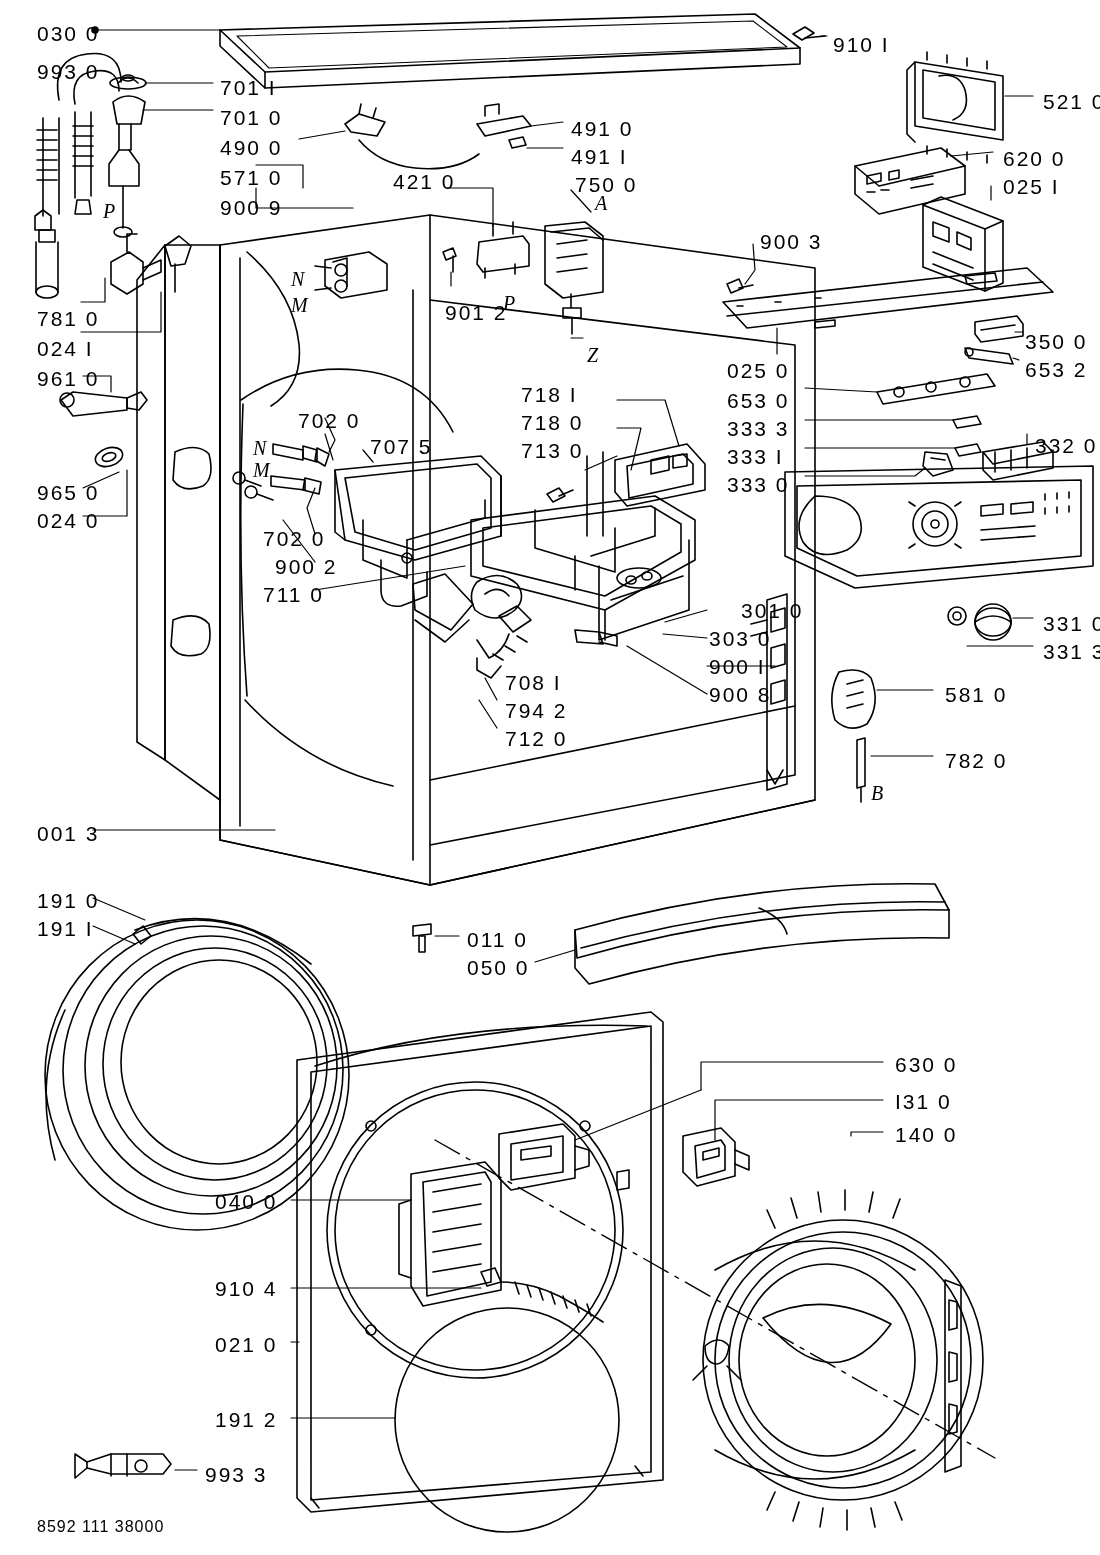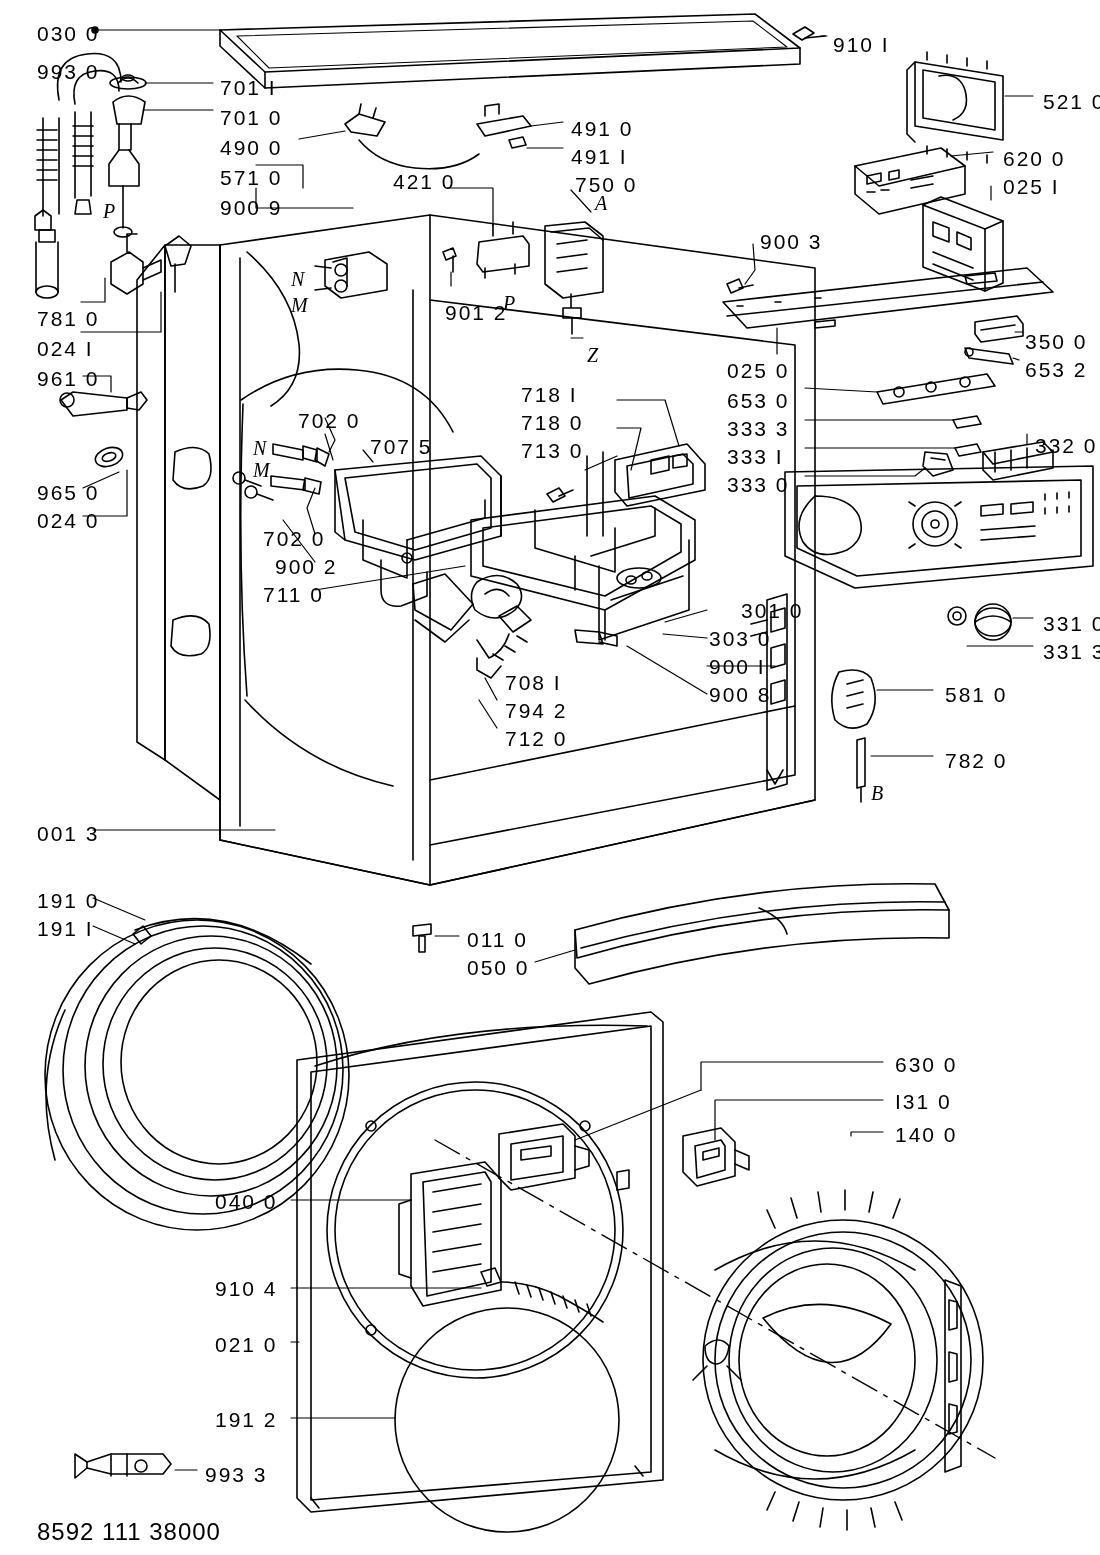--- a/index.html
+++ b/index.html
@@ -3,21 +3,21 @@
 <meta charset="utf-8">
 <style>
   html,body{margin:0;padding:0;background:#fff;}
   body{width:1100px;height:1555px;position:relative;overflow:hidden;
        font-family:"Liberation Sans", sans-serif;color:#000;}
   #sheet{position:absolute;left:15px;top:0;width:1100px;height:1137px;}
   svg#art{position:absolute;left:0;top:0;width:1100px;height:1555px;}
   .lbl{position:absolute;font-size:21px;letter-spacing:2px;white-space:nowrap;
        font-family:"Liberation Sans", sans-serif;color:#000;}
   .mark{position:absolute;font-size:20px;font-style:italic;font-family:"Liberation Serif", serif;}
-  .foot{position:absolute;left:22px;top:1518px;font-size:24px;letter-spacing:1px;}
+  .foot{position:absolute;left:22px;top:1518px;font-size:16px;letter-spacing:1px;}
 </style>
 </head>
 <body>
 
 <div id="sheet">
 
 <svg id="art" viewBox="0 0 1100 1555">
   <g fill="none" stroke="#000" stroke-width="1.6" stroke-linejoin="round" stroke-linecap="round">
 
     <g>

